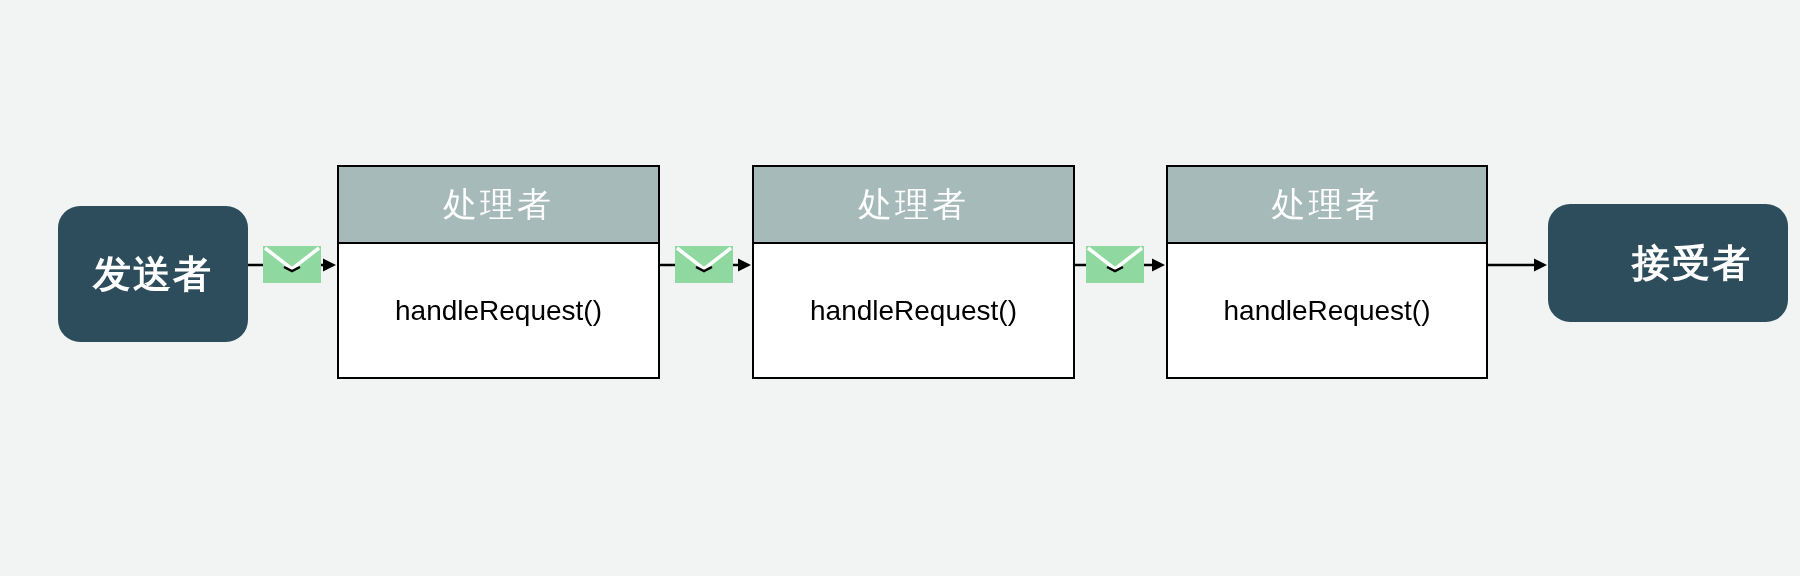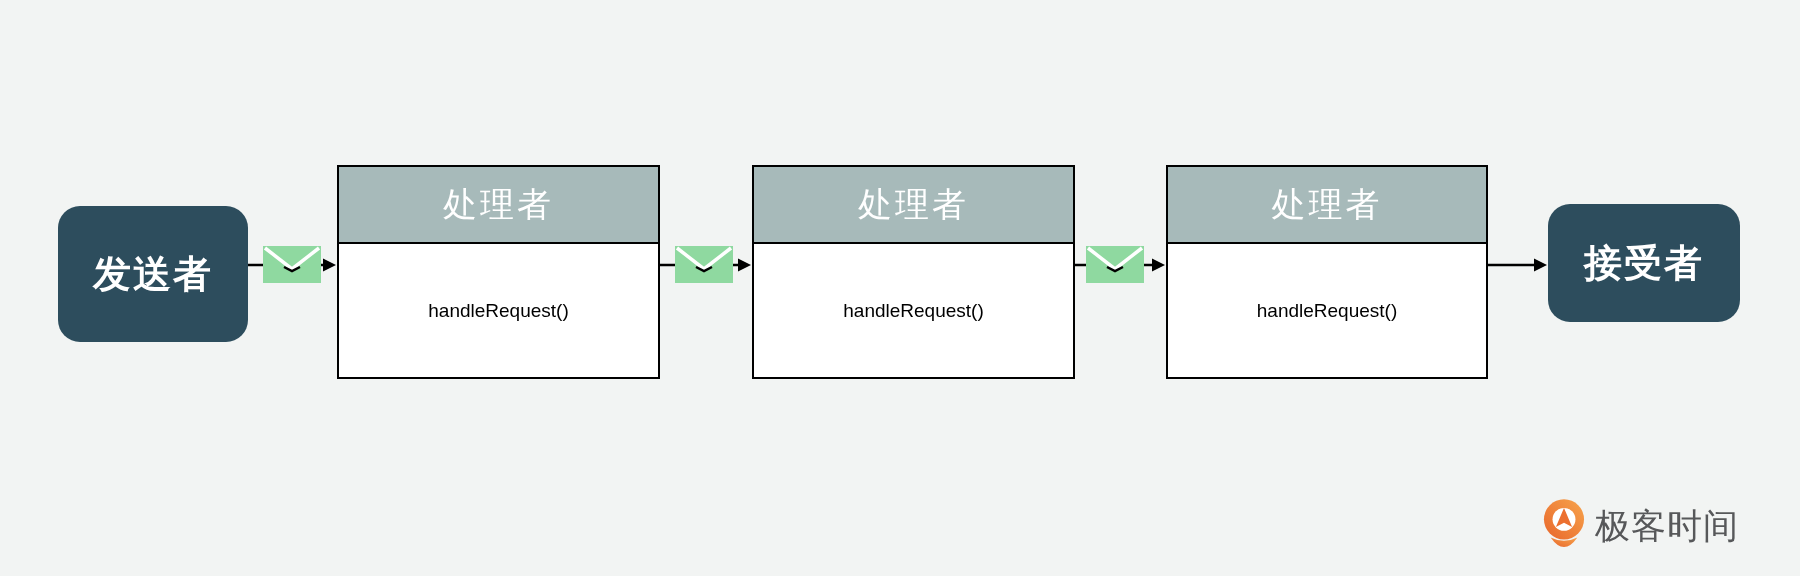--- a/index.html
+++ b/index.html
@@ -21,21 +21,21 @@
     border-radius: 22px;
     display: flex;
     align-items: center;
     justify-content: center;
     color: #ffffff;
     font-size: 38px;
     font-weight: 600;
     letter-spacing: 2px;
   }
   .endpoint.sender   { left: 58px;   top: 206px; width: 190px; height: 136px; }
-  .endpoint.receiver { left: 1548px; top: 204px; width: 192px; height: 118px; }
+  .endpoint.receiver { left: 1548px; top: 204px; width: 192px; height: 118px; padding-left: 48px; }
 
   
   .handler {
     position: absolute;
     top: 165px;
     height: 214px;
     box-sizing: border-box;
     border: 2.5px solid #000000;
     background: #ffffff;
     display: flex;
@@ -56,21 +56,21 @@
     font-size: 34px;
     font-weight: 500;
     letter-spacing: 3px;
   }
   .handler-body {
     flex: 1 1 auto;
     display: flex;
     align-items: center;
     justify-content: center;
     color: #000000;
-    font-size: 19px;
+    font-size: 28px;
     font-weight: 500;
   }
 
   
   .connector {
     position: absolute;
     top: 242px;
     height: 46px;
   }
   .connector.c1 { left: 248px;  width: 89px; }
@@ -165,29 +165,14 @@
 
   <svg class="connector c4" viewBox="0 0 60 46" width="60" height="46">
     <line x1="0" y1="23" x2="47" y2="23" stroke="#000" stroke-width="2.5"></line>
     <polygon points="46,16.5 59,23 46,29.5" fill="#000"></polygon>
   </svg>
 
   <div class="endpoint receiver">
     <span>接受者</span>
   </div>
 
-  <div class="brand">
-    <svg width="42" height="58" viewBox="0 0 44 58">
-      <defs>
-        <linearGradient id="gk" x1="1" y1="0" x2="0" y2="1">
-          <stop offset="0" stop-color="#f7a44c"></stop>
-          <stop offset="1" stop-color="#e8662b"></stop>
-        </linearGradient>
-      </defs>
-      <circle cx="22" cy="21" r="21" fill="url(#gk)"></circle>
-      <circle cx="22" cy="21" r="12" fill="#ffffff"></circle>
-      <polygon points="22,9 30.5,29 22,24.5 13.5,29" fill="#ec7030"></polygon>
-      <path d="M8,40 Q22,60 36,40 Q22,47 8,40 Z" fill="url(#gk)"></path>
-    </svg>
-    <span class="brand-text">极客时间</span>
-  </div>
 
 </div>
 
 </body></html>

